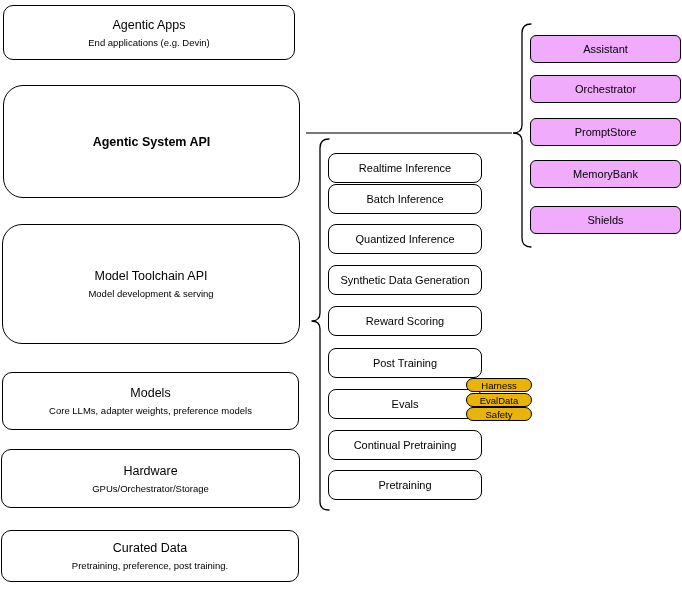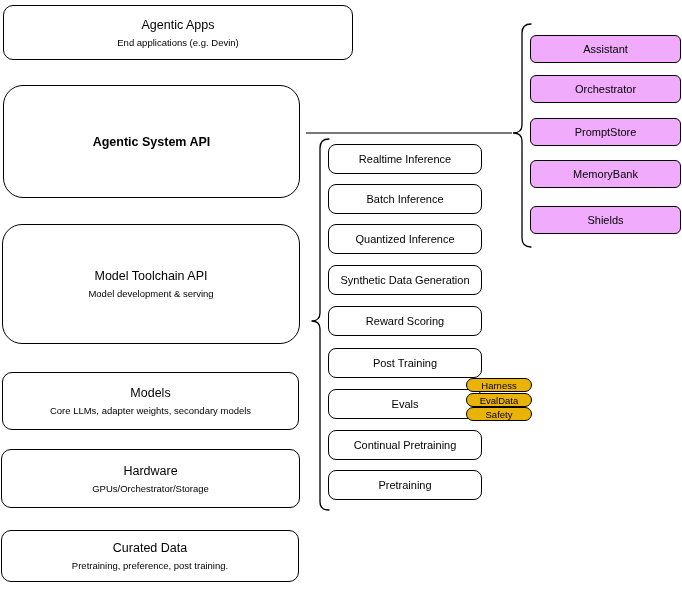--- a/index.html
+++ b/index.html
@@ -50,50 +50,50 @@
 
   <svg class="overlay" width="682" height="591" viewBox="0 0 682 591">
 
     <path d="M 306 133 L 512 133" stroke="#4d4d4d" stroke-width="1.3" fill="none"></path>
 
     <path d="M 329 139 Q 320 139 320 148 L 320 313 Q 320 321 311.5 321 Q 320 321 320 329 L 320 502 Q 320 510 329 510" stroke="#000" stroke-width="1.3" fill="none" stroke-linecap="round"></path>
 
     <path d="M 531 24 Q 522 24 522 33 L 522 125 Q 522 133 513 133 Q 522 133 522 141 L 522 238 Q 522 247 531 247" stroke="#000" stroke-width="1.3" fill="none" stroke-linecap="round"></path>
   </svg>
 
-  <div class="lbox" style="left:3px;top:5px;width:350px;height:55px;border-radius:10px;">
+  <div class="lbox" style="left:3px;top:5px;width:292px;height:55px;border-radius:10px;">
     <div class="t">Agentic Apps</div>
     <div class="s">End applications (e.g. Devin)</div>
   </div>
 
   <div class="lbox" style="left:3px;top:85px;width:297px;height:113px;border-radius:20px;font-weight:bold;">
     <div class="t">Agentic System API</div>
   </div>
 
   <div class="lbox" style="left:2px;top:224px;width:298px;height:120px;border-radius:20px;">
     <div class="t">Model Toolchain API</div>
     <div class="s">Model development &amp; serving</div>
   </div>
 
   <div class="lbox" style="left:2px;top:372px;width:297px;height:58px;border-radius:10px;">
     <div class="t">Models</div>
-    <div class="s">Core LLMs, adapter weights, secondary models</div>
+    <div class="s">Core LLMs, adapter weights, preference models</div>
   </div>
 
   <div class="lbox" style="left:1px;top:449px;width:299px;height:59px;border-radius:10px;">
     <div class="t">Hardware</div>
     <div class="s">GPUs/Orchestrator/Storage</div>
   </div>
 
   <div class="lbox" style="left:1px;top:530px;width:298px;height:52px;border-radius:10px;">
     <div class="t">Curated Data</div>
     <div class="s">Pretraining, preference, post training.</div>
   </div>
 
-  <div class="mbox" style="top:144px;">
+  <div class="mbox" style="top:153px;">
     <span>Realtime Inference</span>
   </div>
   <div class="mbox" style="top:184px;">
     <span>Batch Inference</span>
   </div>
   <div class="mbox" style="top:224px;">
     <span>Quantized Inference</span>
   </div>
   <div class="mbox" style="top:265px;">
     <span>Synthetic Data Generation</span>

